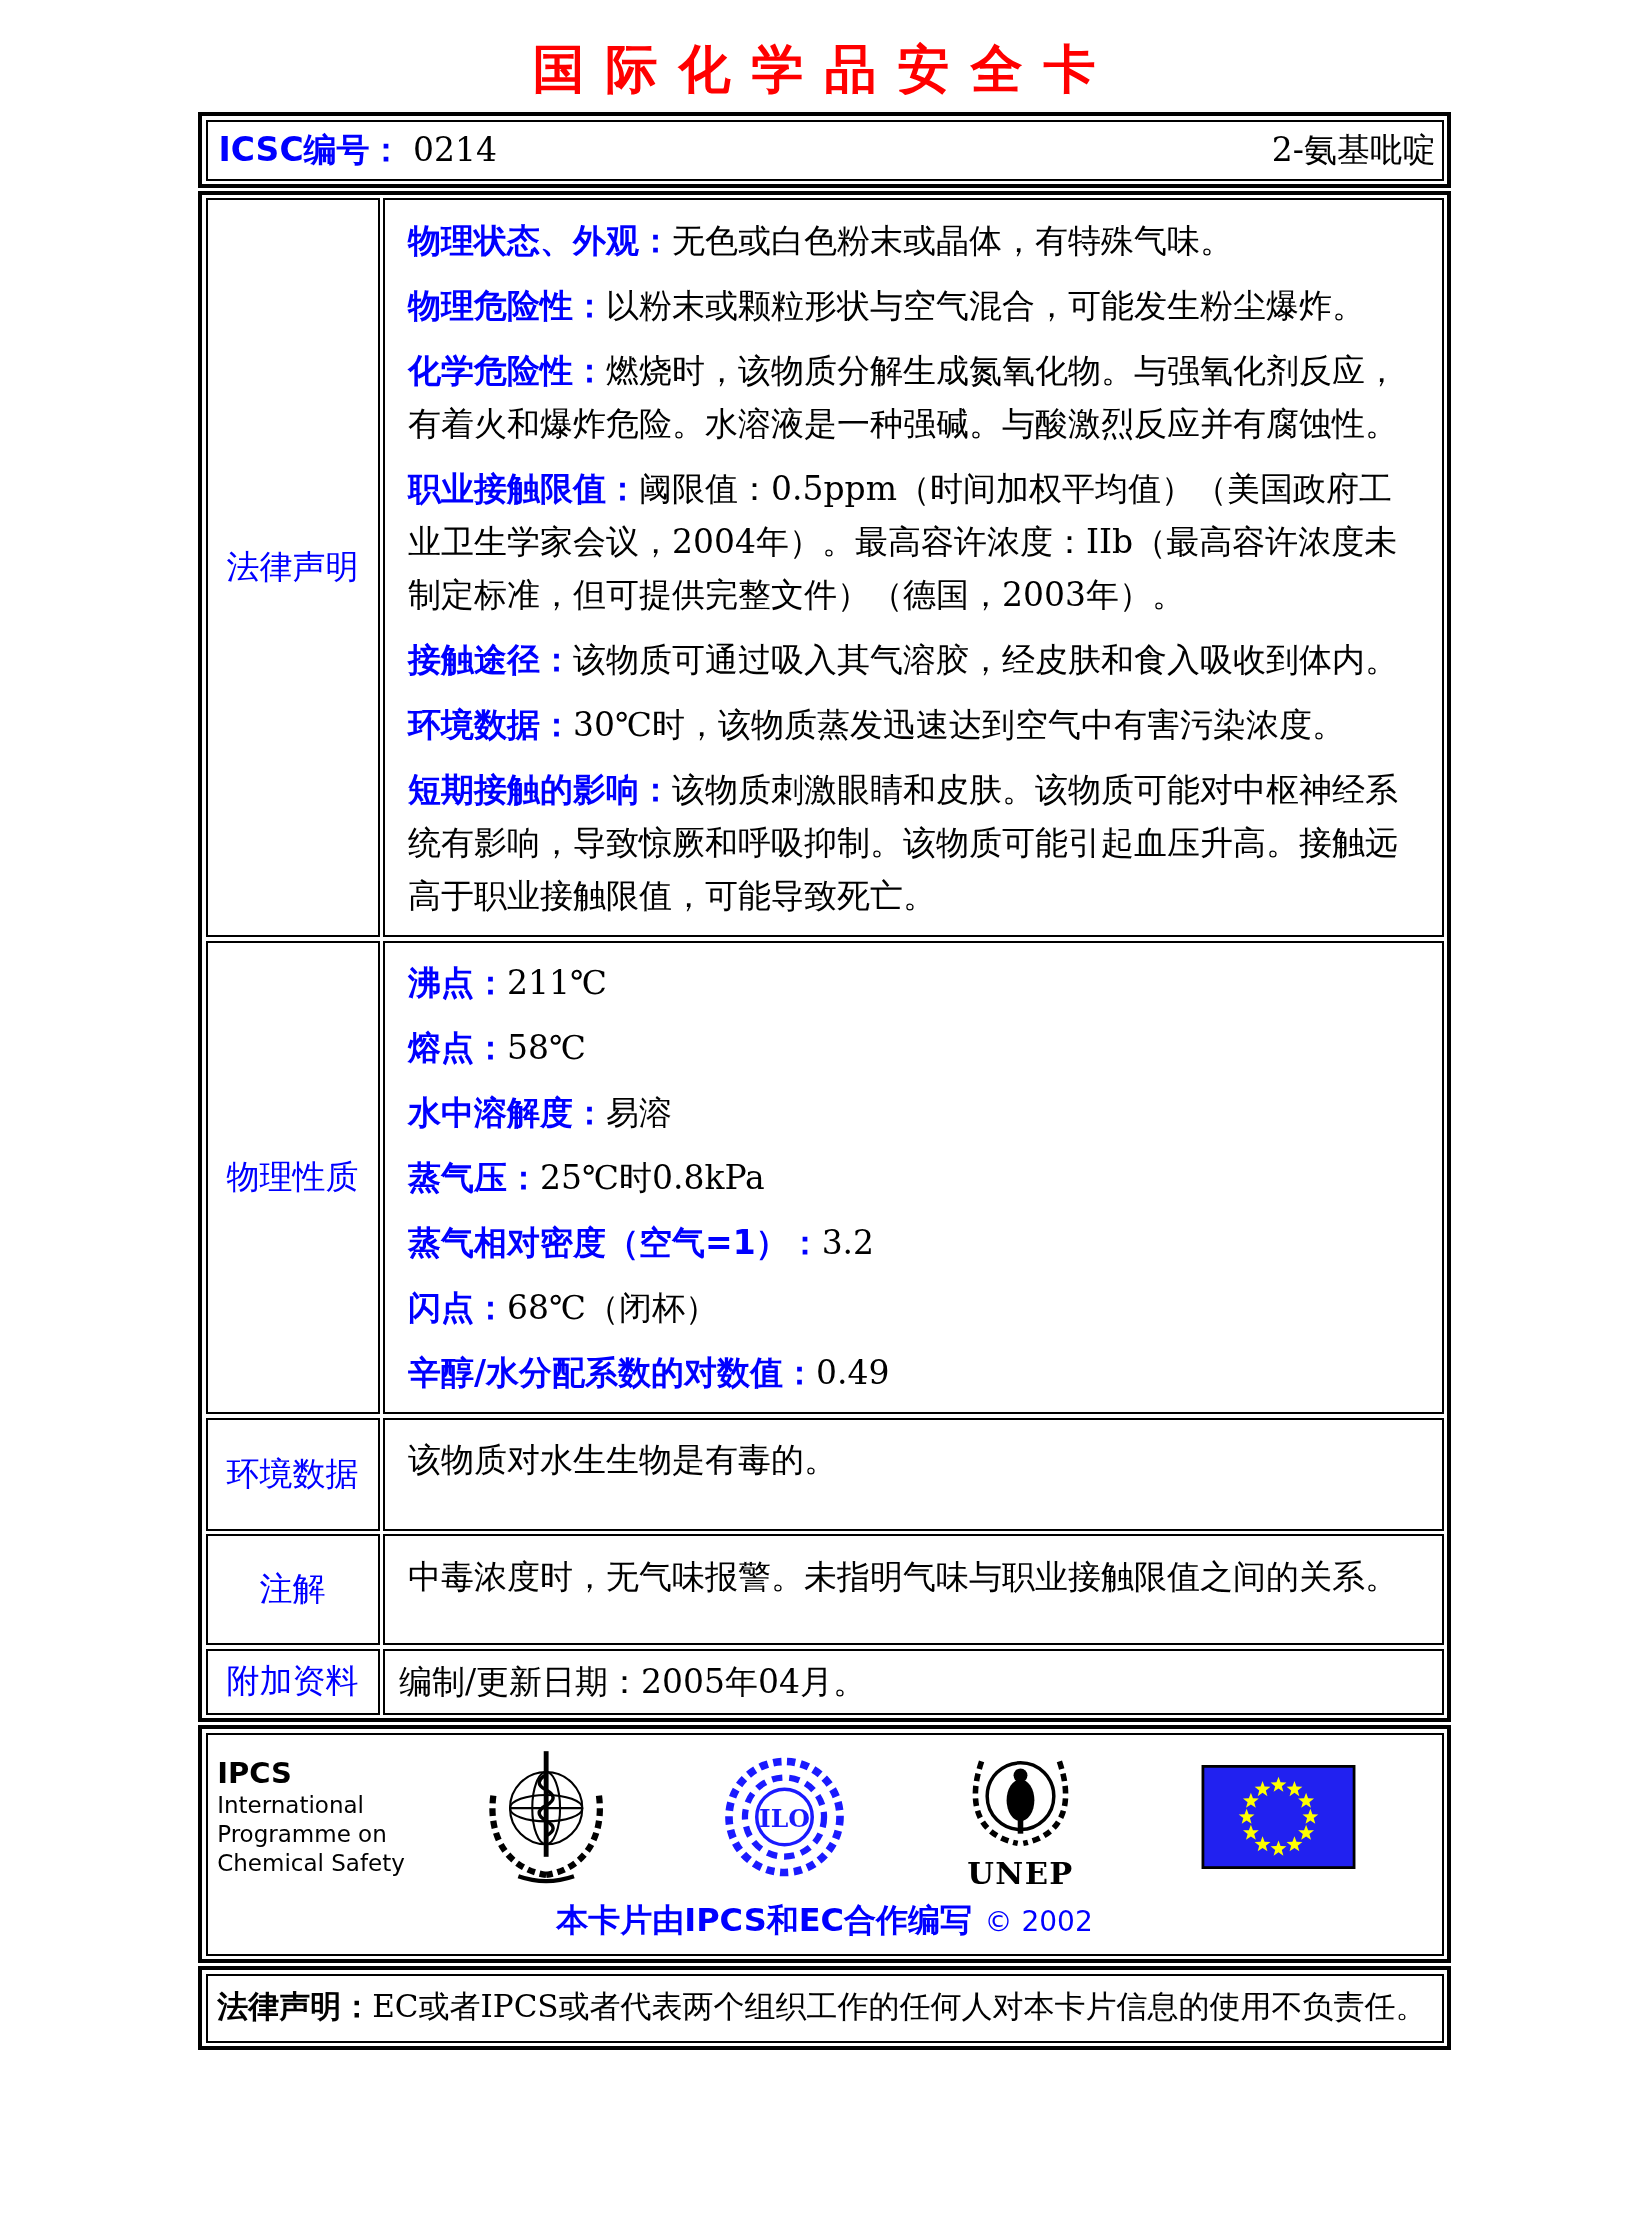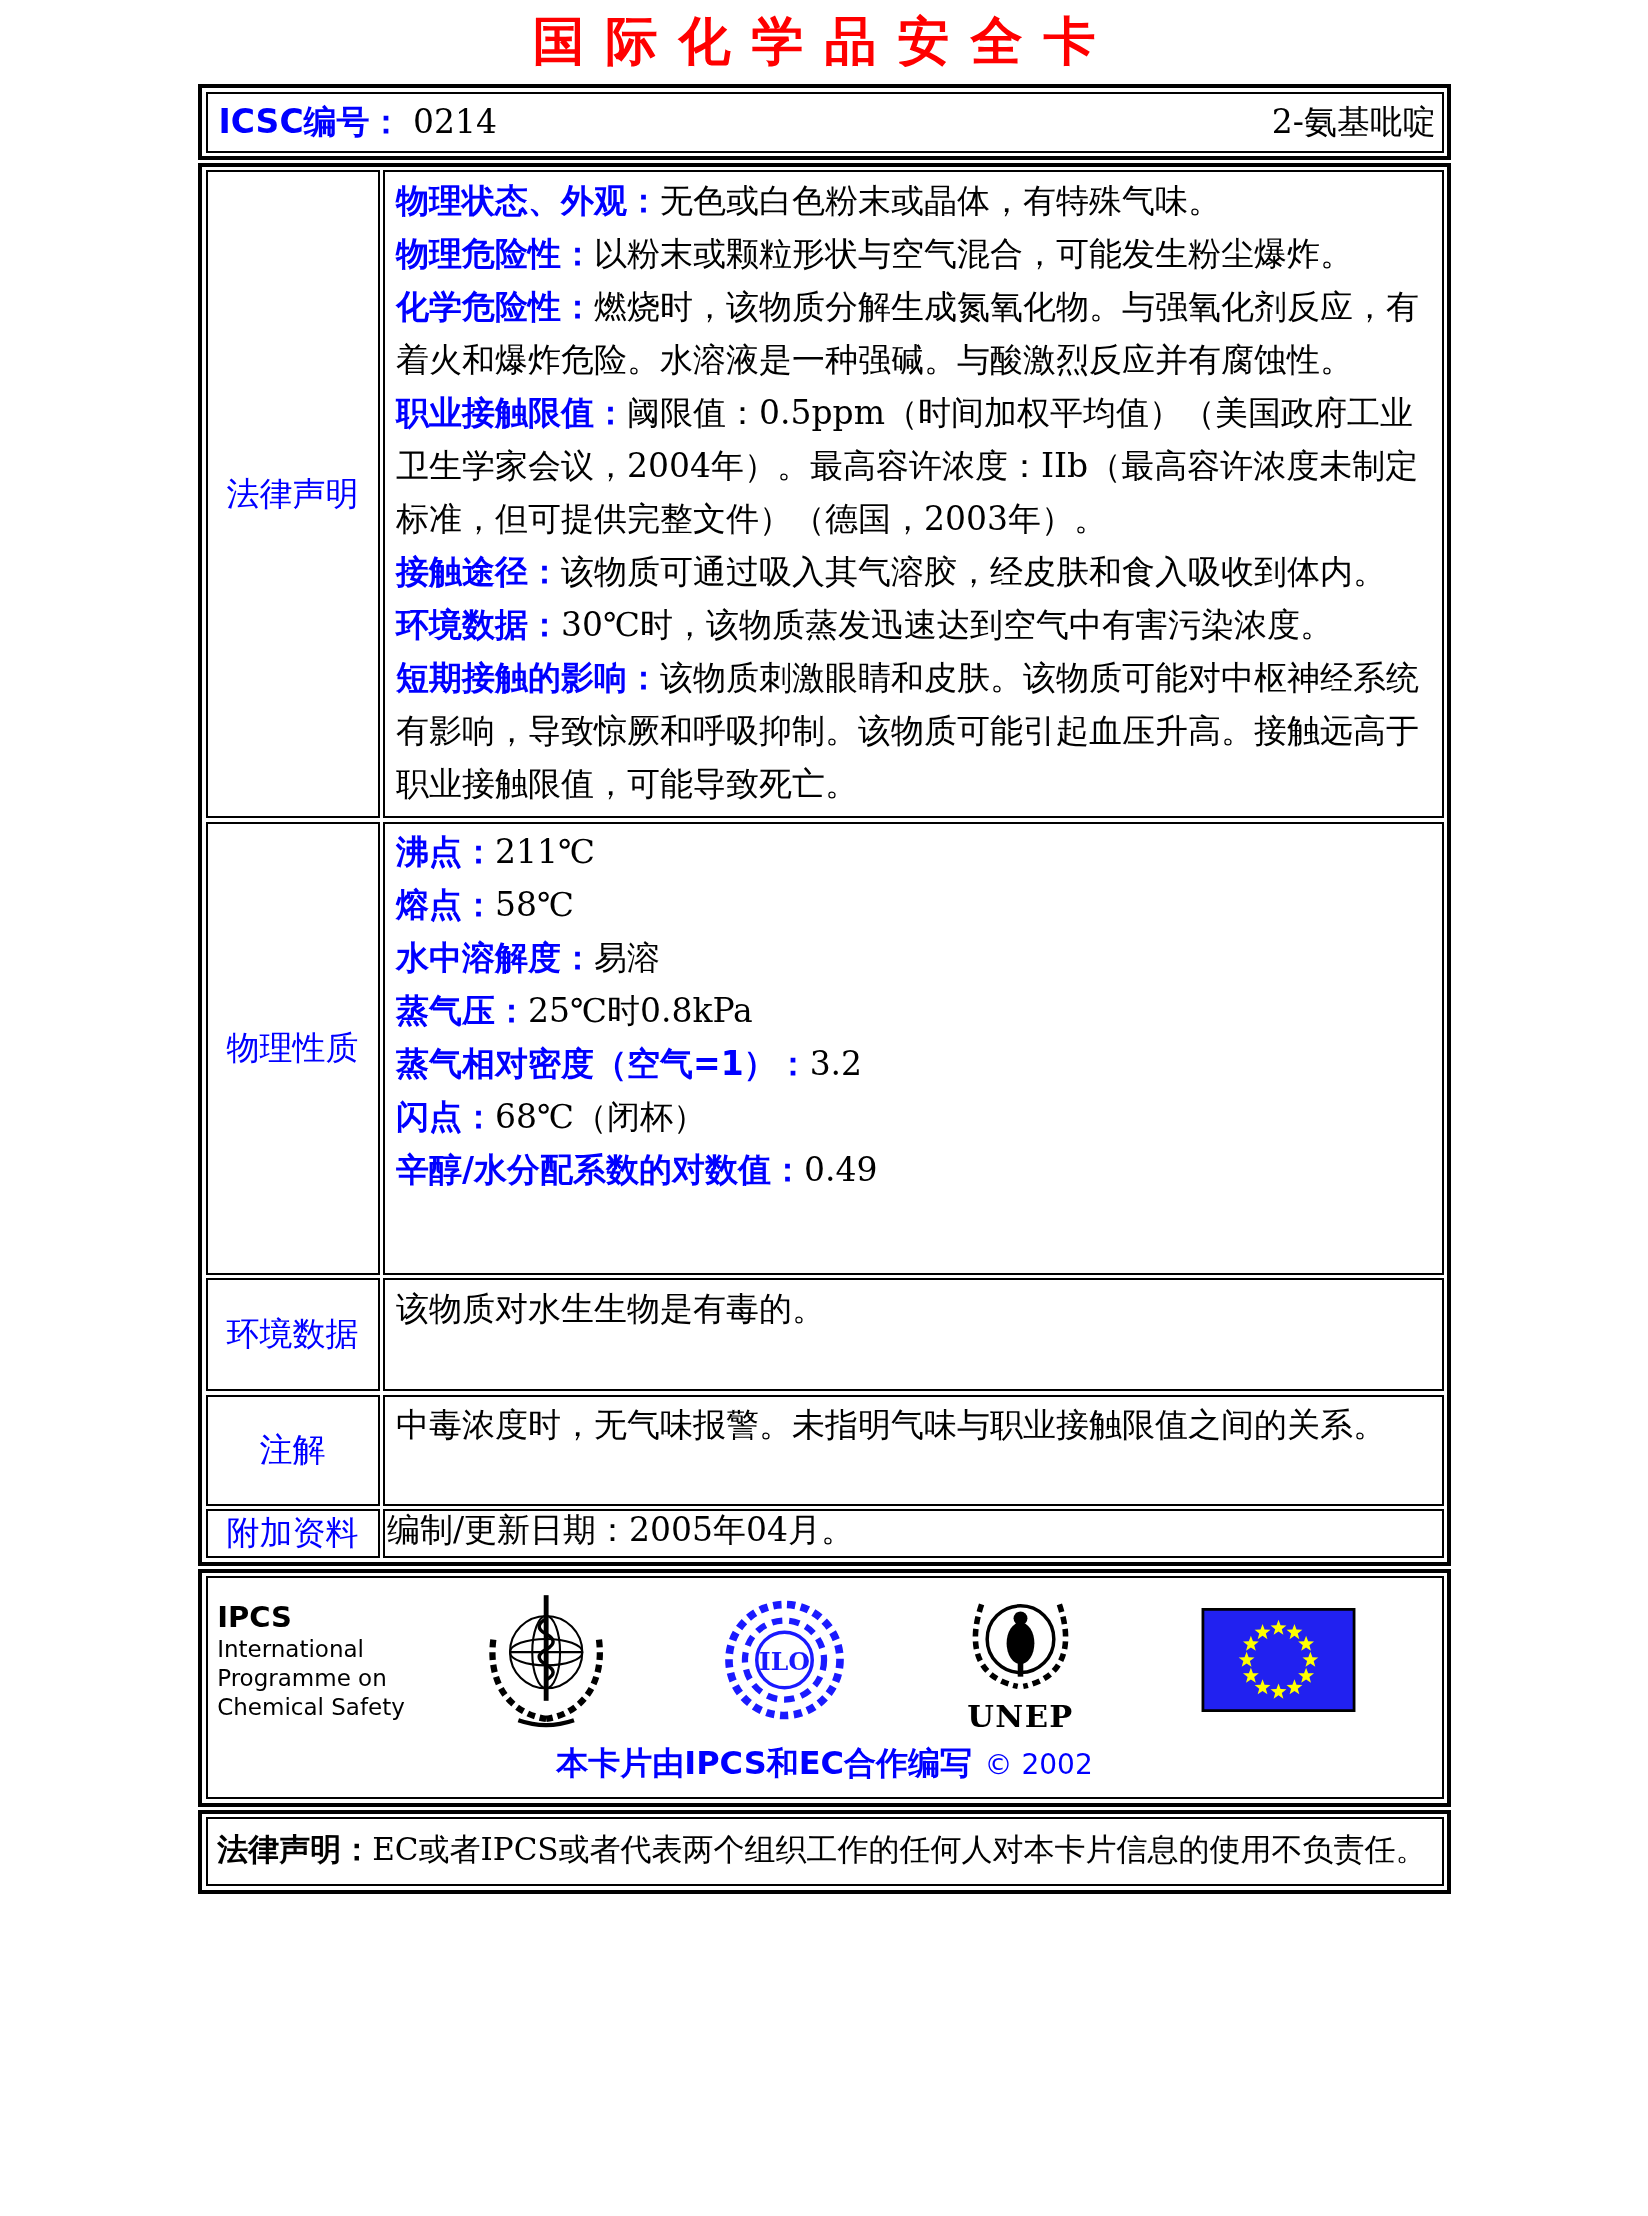--- a/index.html
+++ b/index.html
@@ -1,36 +1,36 @@
 <!DOCTYPE html>
 <html style="font-size:11px"><head>
 <meta charset="utf-8">
 <style>
   html,body{margin:0;padding:0;background:#ffffff;}
   body{width:1649px;height:2216px;font-family:"DejaVu Serif","Liberation Serif",serif;color:#000;}
-  .page-title{width:1253px;margin:0 0 0 198px;padding-top:12px;height:72px;
+  .page-title{width:1253px;margin:0 0 0 198px;padding-top:40px;height:72px;
     text-align:center;color:#FF0000;font-weight:bold;font-size:52px;line-height:58px;
     letter-spacing:21px;font-family:"DejaVu Serif","Liberation Serif",serif;}
   .doc{width:1253px;margin-left:198px;}
   
   .box{border:4.9px solid #000;padding:3.5px;background:#fff;margin-bottom:2.8px;box-sizing:border-box;}
   .box .rows{display:flex;flex-direction:column;gap:3.5px;}
   .cell{border:2.1px solid #000;box-sizing:border-box;background:#fff;}
   .row{display:flex;gap:3.5px;}
   
   .header-cell{height:61px;display:flex;align-items:center;justify-content:space-between;
     padding:0 5.6px 0 11px;font-size:33px;}
   .k{color:#0000FF;font-weight:bold;font-family:"DejaVu Sans","Liberation Sans",sans-serif;}
   .v{color:#000;}
   
   .label-cell{width:174px;flex:0 0 174px;display:flex;align-items:center;justify-content:center;
     color:#0000FF;font-size:33px;font-family:"DejaVu Sans","Liberation Sans",sans-serif;
     text-align:center;}
   .content-cell{flex:1;padding:1.4px 11px;font-size:33px;line-height:53px;}
-  .line{margin:0;}
+  .line{margin:12px;}
   .mh-important{min-height:648px;}
   .mh-physical{min-height:453px;}
   .mh-env{min-height:113px;}
   .mh-notes{min-height:111px;}
   .content-cell.compact{line-height:38px;padding:0 2px;}
   
   .logos-cell{padding:7px 9.7px 7px 9.7px;}
   .logo-row{display:flex;align-items:center;}
   .ipcs-block{width:209px;flex:0 0 209px;font-family:"DejaVu Sans","Liberation Sans",sans-serif;}
   .ipcs-title{font-size:29px;font-weight:bold;line-height:36px;}

